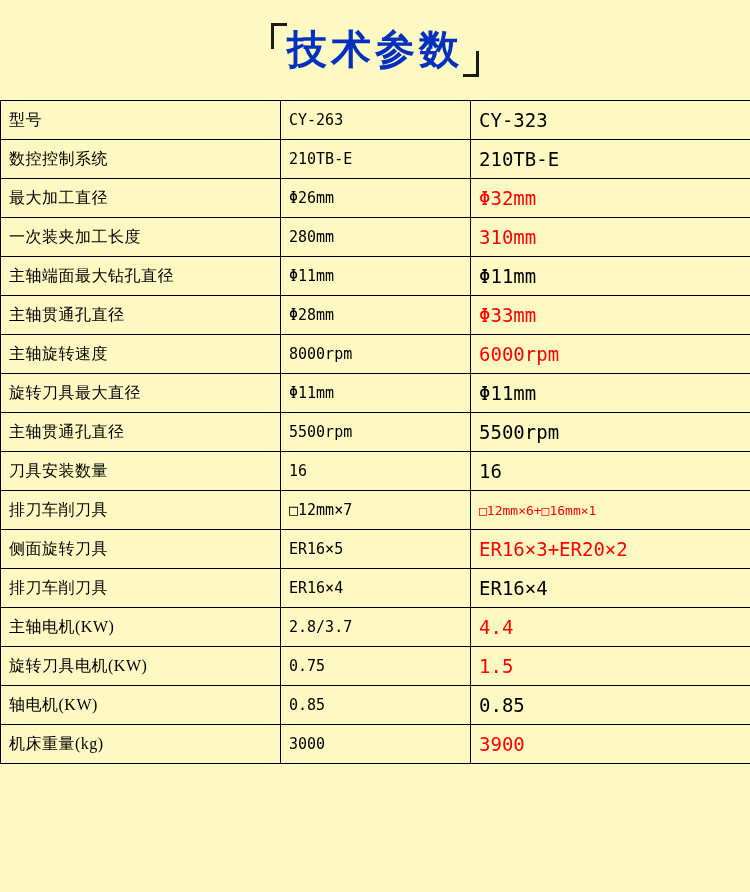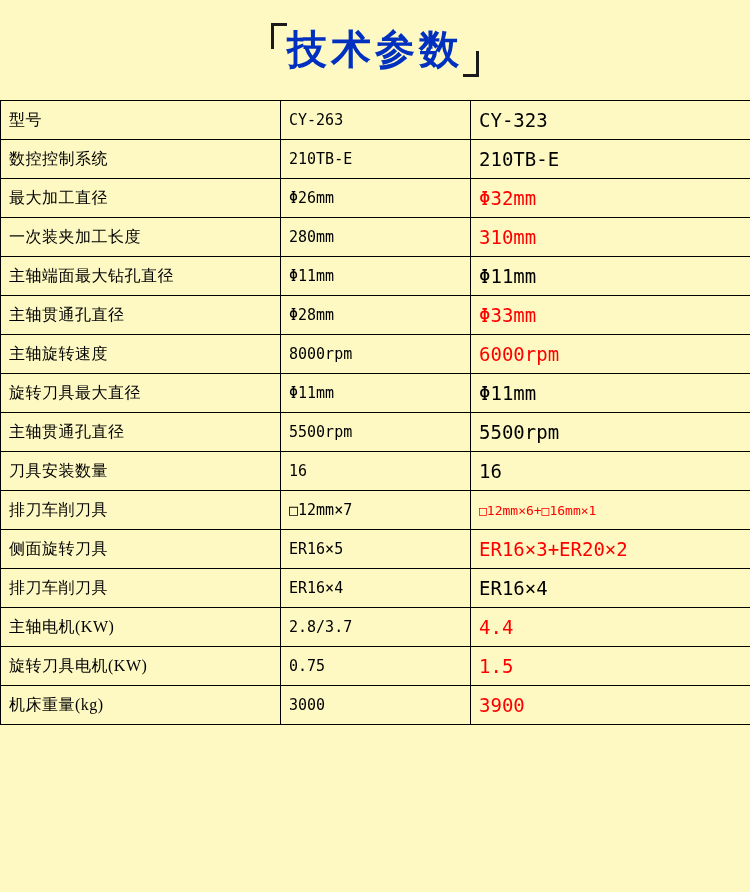--- a/index.html
+++ b/index.html
@@ -211,20 +211,25 @@
           <td>主轴电机(KW)</td>
           <td class="val-black">2.8/3.7</td>
           <td class="val-red">4.4</td>
         </tr>
         <tr>
           <td>旋转刀具电机(KW)</td>
           <td class="val-black">0.75</td>
           <td class="val-red">1.5</td>
         </tr>
         <tr>
+          <td>轴电机(KW)</td>
+          <td class="val-black">0.85</td>
+          <td class="val-black">0.85</td>
+        </tr>
+        <tr>
           <td>机床重量(kg)</td>
           <td class="val-black">3000</td>
           <td class="val-red">3900</td>
         </tr>
       </tbody>
   </table>
 
 </div>
 
 </body></html>

